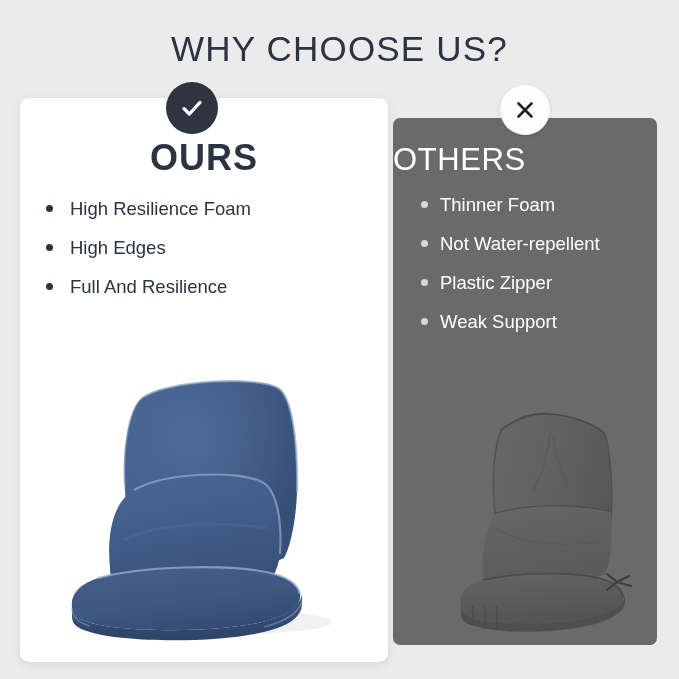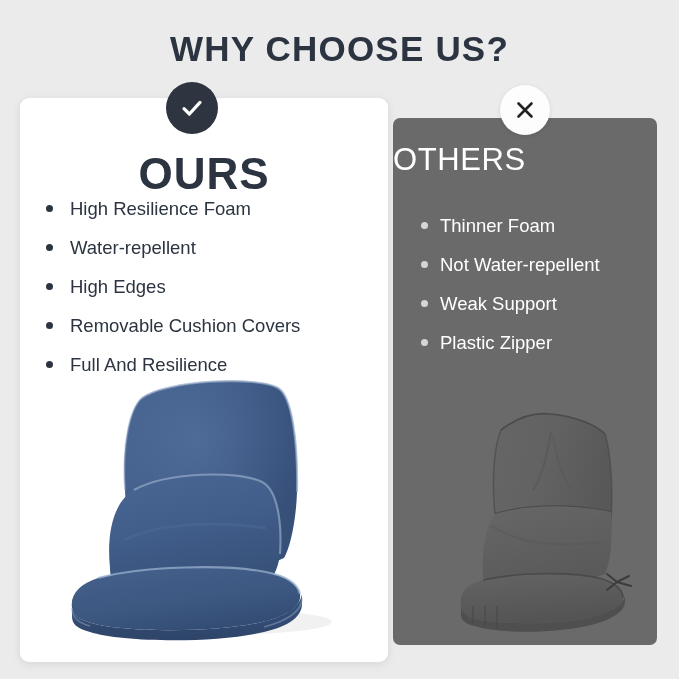--- a/index.html
+++ b/index.html
@@ -16,21 +16,21 @@
   }
 
   
   .page-title {
     position: absolute;
     left: 0;
     top: 28px;
     width: 679px;
     text-align: center;
     font-size: 35px;
-    font-weight: bold;
+    font-weight: normal;
     letter-spacing: 1.2px;
     color: #2b3440;
     line-height: 42px;
   }
 
   
   .panel-others {
     position: absolute;
     left: 393px;
     top: 118px;
@@ -71,24 +71,24 @@
     width: 50px;
     height: 50px;
     background: #fdfdfd;
     box-shadow: 0 1px 4px rgba(0,0,0,0.10);
   }
 
   
   .heading-ours {
     position: absolute;
     left: 20px;
-    top: 148px;
+    top: 132px;
     width: 368px;
     text-align: center;
-    font-size: 44px;
+    font-size: 36px;
     font-weight: bold;
     letter-spacing: 1px;
     color: #2b3440;
     line-height: 52px;
   }
   .heading-others {
     position: absolute;
     left: 393px;
     top: 140px;
     width: 264px;
@@ -106,21 +106,21 @@
     padding: 0;
     list-style: none;
   }
   .list-ours {
     left: 46px;
     top: 196px;
     width: 330px;
   }
   .list-others {
     left: 421px;
-    top: 213px;
+    top: 192px;
     width: 234px;
     text-align: center;
   }
   .list li {
     display: flex;
     align-items: flex-start;
     height: 39px;
   }
   .dot {
     flex: 0 0 auto;
@@ -164,52 +164,44 @@
 
 <div class="heading-others">OTHERS</div>
 
 <ul class="list list-ours">
   <li>
     <span class="dot"></span>
     <span class="item-text">High Resilience Foam</span>
   </li>
   <li>
     <span class="dot"></span>
-    <span class="item-text">Water-repellent</span>
-  </li>
-  <li>
-    <span class="dot"></span>
     <span class="item-text">High Edges</span>
   </li>
   <li>
     <span class="dot"></span>
-    <span class="item-text">Removable Cushion Covers</span>
-  </li>
-  <li>
-    <span class="dot"></span>
     <span class="item-text">Full And Resilience</span>
   </li>
 </ul>
 
 <ul class="list list-others">
   <li>
     <span class="dot"></span>
     <span class="item-text">Thinner Foam</span>
   </li>
   <li>
     <span class="dot"></span>
     <span class="item-text">Not Water-repellent</span>
   </li>
   <li>
     <span class="dot"></span>
+    <span class="item-text">Plastic Zipper</span>
+  </li>
+  <li>
+    <span class="dot"></span>
     <span class="item-text">Weak Support</span>
-  </li>
-  <li>
-    <span class="dot"></span>
-    <span class="item-text">Plastic Zipper</span>
   </li>
 </ul>
 
 <svg class="product product-ours" viewBox="0 0 290 272">
   <defs>
     <linearGradient id="blueBack" x1="0" y1="0" x2="1" y2="0.4">
       <stop offset="0" stop-color="#46628e"></stop>
       <stop offset="0.45" stop-color="#3f5a86"></stop>
       <stop offset="1" stop-color="#36507a"></stop>
     </linearGradient>

